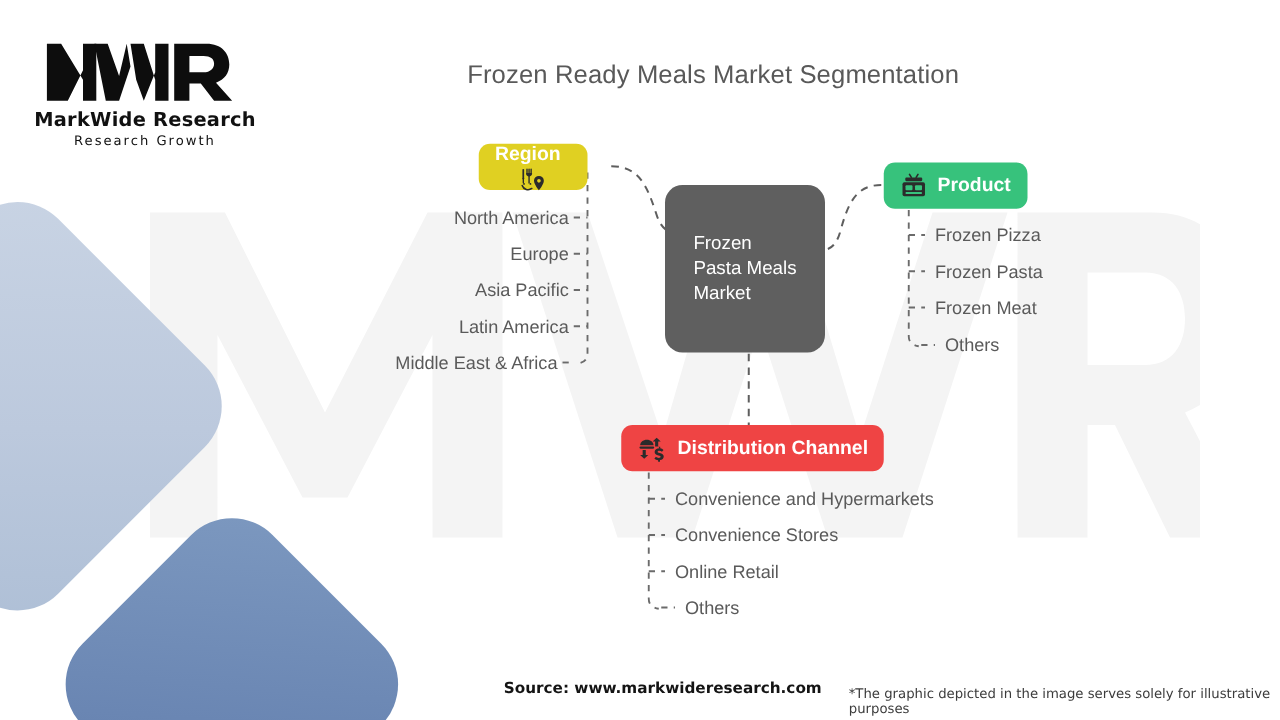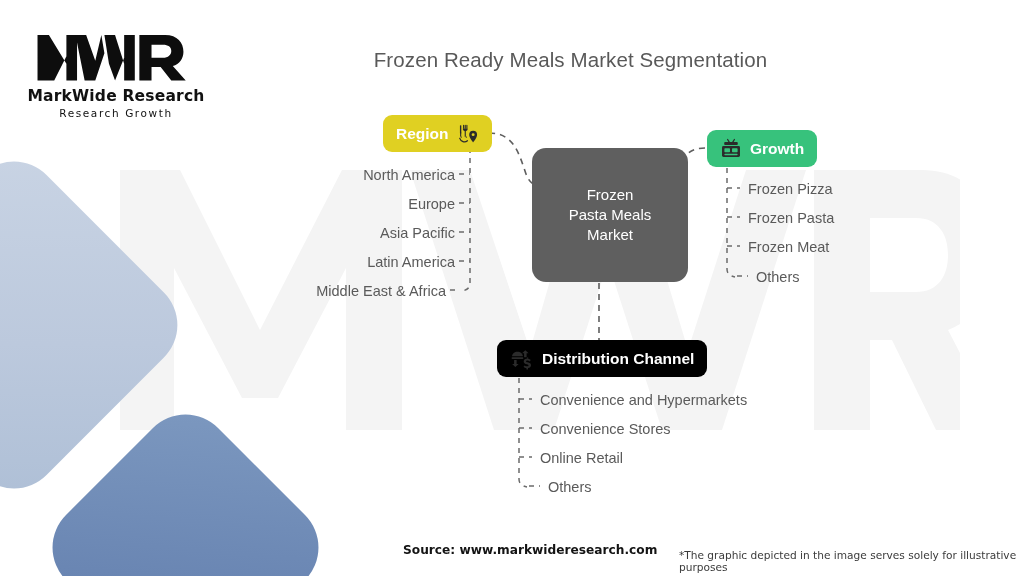--- a/index.html
+++ b/index.html
@@ -73,49 +73,48 @@
 
   
   .wires { position: absolute; inset: 0; width: 1024px; height: 576px; }
   .wire { fill: none; stroke: #5e5e5e; stroke-width: 1.6; stroke-dasharray: 6 5; stroke-linecap: butt; }
   .wire-thin { fill: none; stroke: #6b6b6b; stroke-width: 1.5; stroke-dasharray: 5 5; }
 
   
   .center-node {
     position: absolute;
     left: 532px; top: 148px;
-    width: 156px; height: 134px;
+    width: 128px; height: 134px;
     background: #5f5f5f;
     border-radius: 14px;
     display: flex; align-items: center; justify-content: center;
     color: #ffffff;
     font-size: 15px;
     line-height: 1.35;
-    text-align: center;
     font-weight: 400;
   }
 
   
   .badge {
     position: absolute;
     display: flex; align-items: center;
     border-radius: 9px;
     height: 37px;
     padding: 0 13px;
     color: #ffffff;
     font-size: 15.5px;
     font-weight: 700;
     white-space: nowrap;
   }
   .badge .bi { display: inline-flex; align-items: center; }
-  .badge-region  { left: 383px; top: 115px;  background: #e0d022; }
+  .badge-region  { left: 383px; top: 115px;  background: #e0d022; flex-direction: column; }
   .badge-region .lbl { margin-right: 8px; }
   .badge-product { left: 707px; top: 130px;  background: #37c27c; }
   .badge-product .lbl { margin-left: 8px; }
-  .badge-dist    { left: 497px; top: 340px;  background: #000000; }
+  .badge-dist    { left: 497px; top: 340px;  background: #ef4444; }
   .badge-dist .lbl { margin-left: 9px; }
 
   
   .leaf {
     position: absolute;
     font-size: 14.5px;
     color: #5a5a5a;
     white-space: nowrap;
     line-height: 1;
   }
@@ -234,21 +233,21 @@
         <g fill="#2b2b2b">
           <rect x="2.2" y="8.6" width="19.6" height="12.2" rx="1.6"></rect>
           <rect x="4.6" y="4.4" width="14.8" height="3.2" rx="1"></rect>
           <path d="M8.3 1.6 l1.6 2.6 M15.7 1.6 l-1.6 2.6" stroke="#2b2b2b" stroke-width="1.4" stroke-linecap="round" fill="none"></path>
           <rect x="4.8" y="11.2" width="6.1" height="4.3" rx="0.8" fill="#37c27c"></rect>
           <rect x="13.1" y="11.2" width="6.1" height="4.3" rx="0.8" fill="#37c27c"></rect>
           <rect x="4.8" y="17.1" width="14.4" height="1.6" rx="0.7" fill="#37c27c"></rect>
         </g>
       </svg>
     </span>
-    <span class="lbl">Growth</span>
+    <span class="lbl">Product</span>
   </div>
 
   <div class="badge badge-dist">
     <span class="bi">
       <svg width="23" height="23" viewBox="0 0 24 24" aria-hidden="true">
         <g fill="#2b2b2b">
           <path d="M2.2 9.6 C2.2 7 4.7 5 7.8 5 c3.1 0 5.6 2 5.6 4.6 z"></path>
           <rect x="1.6" y="10.6" width="12.4" height="1.9" rx="0.95"></rect>
           <path d="M16 3.4 l3.4 3.1 h-2.1 v4.2 h-2.6 V6.5 h-2.1 z"></path>
           <path d="M5.6 20.8 l-3.4 -3.1 h2.1 v-4.2 h2.6 v4.2 h2.1 z"></path>

